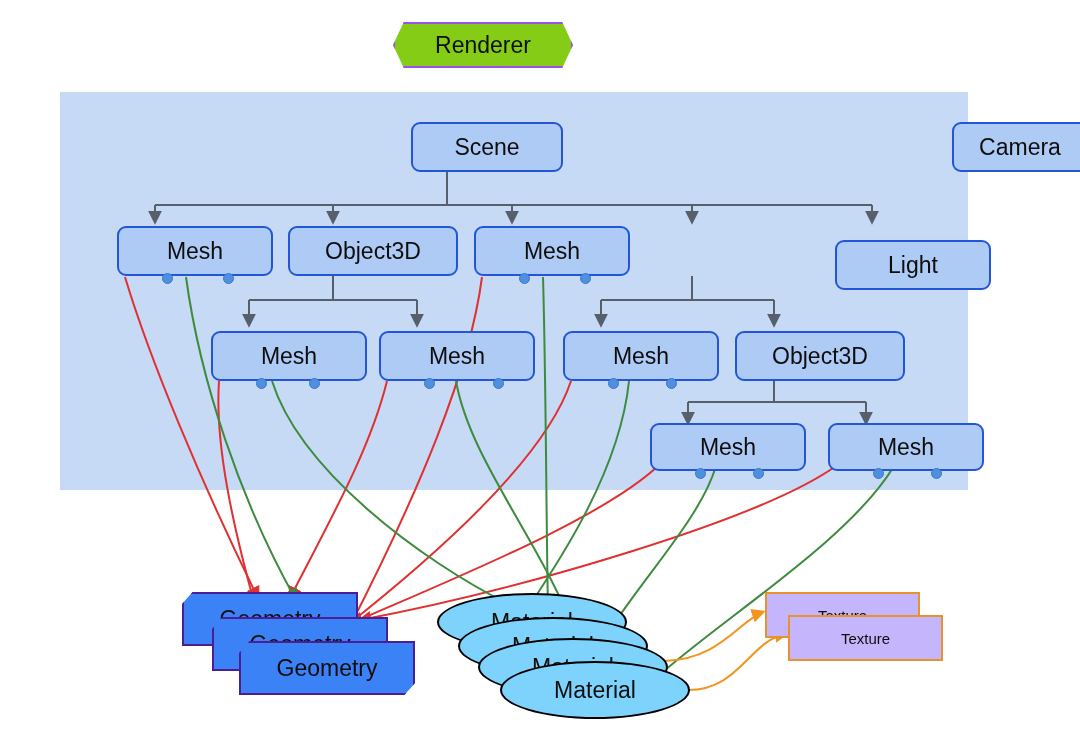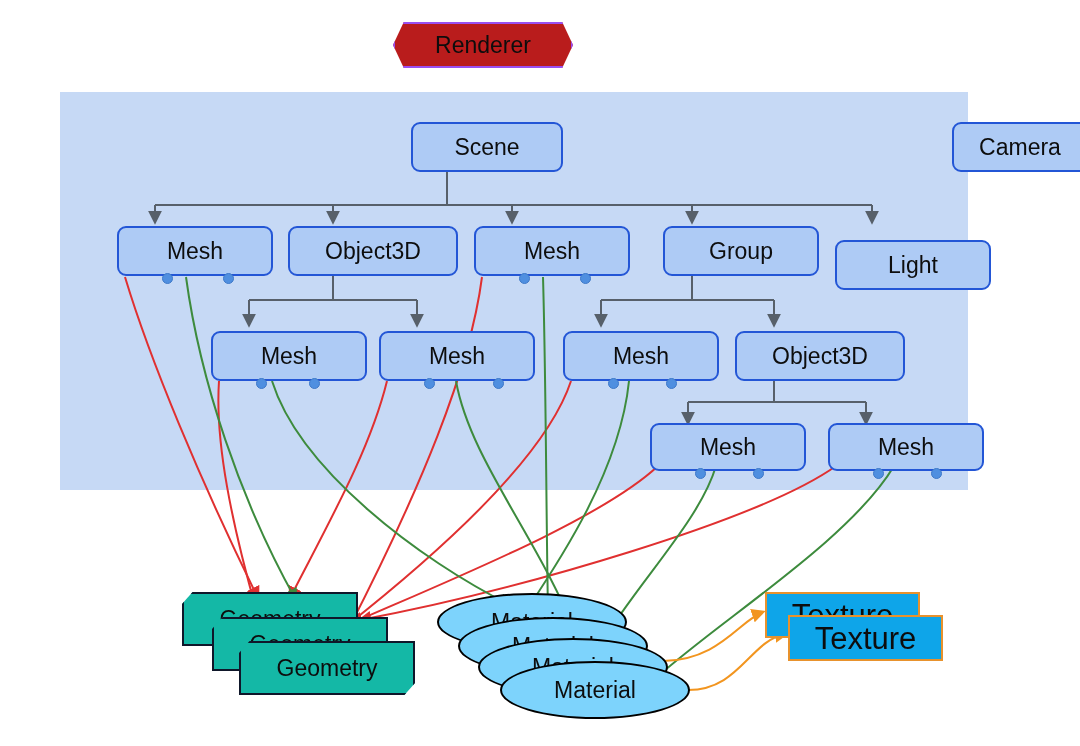--- a/index.html
+++ b/index.html
@@ -41,41 +41,41 @@
     line-height: 1;
   }
   .node-obj3d {
     background: #aecbf5;
     border: 2px solid #2356d6;
     border-radius: 9px;
     font-size: 23px;
     margin-left: 40px;
   }
   .node-renderer {
-    background: #b91c1c;
+    background: #84cc16;
     border: 2px solid #9a4ff0;
     font-size: 23px;
     clip-path: polygon(6% 0%, 94% 0%, 100% 50%, 94% 100%, 6% 100%, 0% 50%);
   }
   .node-geometry {
-    background: #14b8a6;
-    border: 2px solid #0f172a;
+    background: #3b82f6;
+    border: 2px solid #4c1d95;
     font-size: 23px;
     clip-path: polygon(6% 0%, 100% 0%, 100% 78%, 94% 100%, 0% 100%, 0% 22%);
   }
   .node-material {
     background: #7dd3fc;
     border: 2px solid #000000;
     border-radius: 50%;
     font-size: 23px;
   }
   .node-texture {
-    background: #0ea5e9;
+    background: #c4b5fd;
     border: 2px solid #e8922d;
-    font-size: 31px;
+    font-size: 15px;
   }
   .port {
     position: absolute;
     width: 11px;
     height: 11px;
     margin-left: -5.5px;
     margin-top: -5.5px;
     border-radius: 50%;
     background: #4f8fe0;
     border: 1px solid #3d78c8;
@@ -178,23 +178,20 @@
   <div class="node node-obj3d" style="left:248px; top:226px; width:170px; height:50px;">
     <span>Object3D</span>
   </div>
 
   <div class="node node-obj3d" style="left:434px; top:226px; width:156px; height:50px;">
     <span>Mesh</span>
     <span class="port" style="left:48px; top:50px;"></span>
     <span class="port" style="left:109px; top:50px;"></span>
   </div>
 
-  <div class="node node-obj3d" style="left:623px; top:226px; width:156px; height:50px;">
-    <span>Group</span>
-  </div>
 
   <div class="node node-obj3d" style="left:795px; top:240px; width:156px; height:50px;">
     <span>Light</span>
   </div>
 
   <div class="node node-obj3d" style="left:171px; top:331px; width:156px; height:50px;">
     <span>Mesh</span>
     <span class="port" style="left:48px; top:50px;"></span>
     <span class="port" style="left:101px; top:50px;"></span>
   </div>

